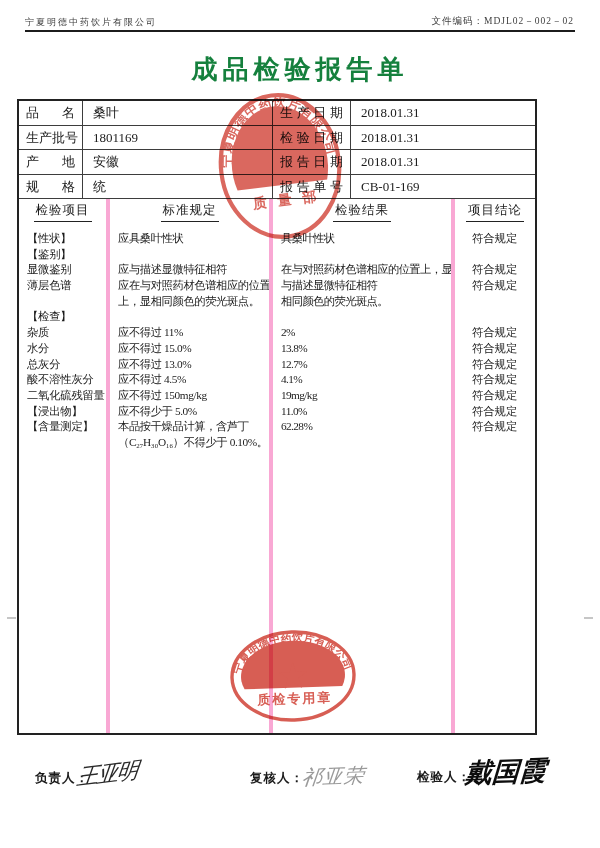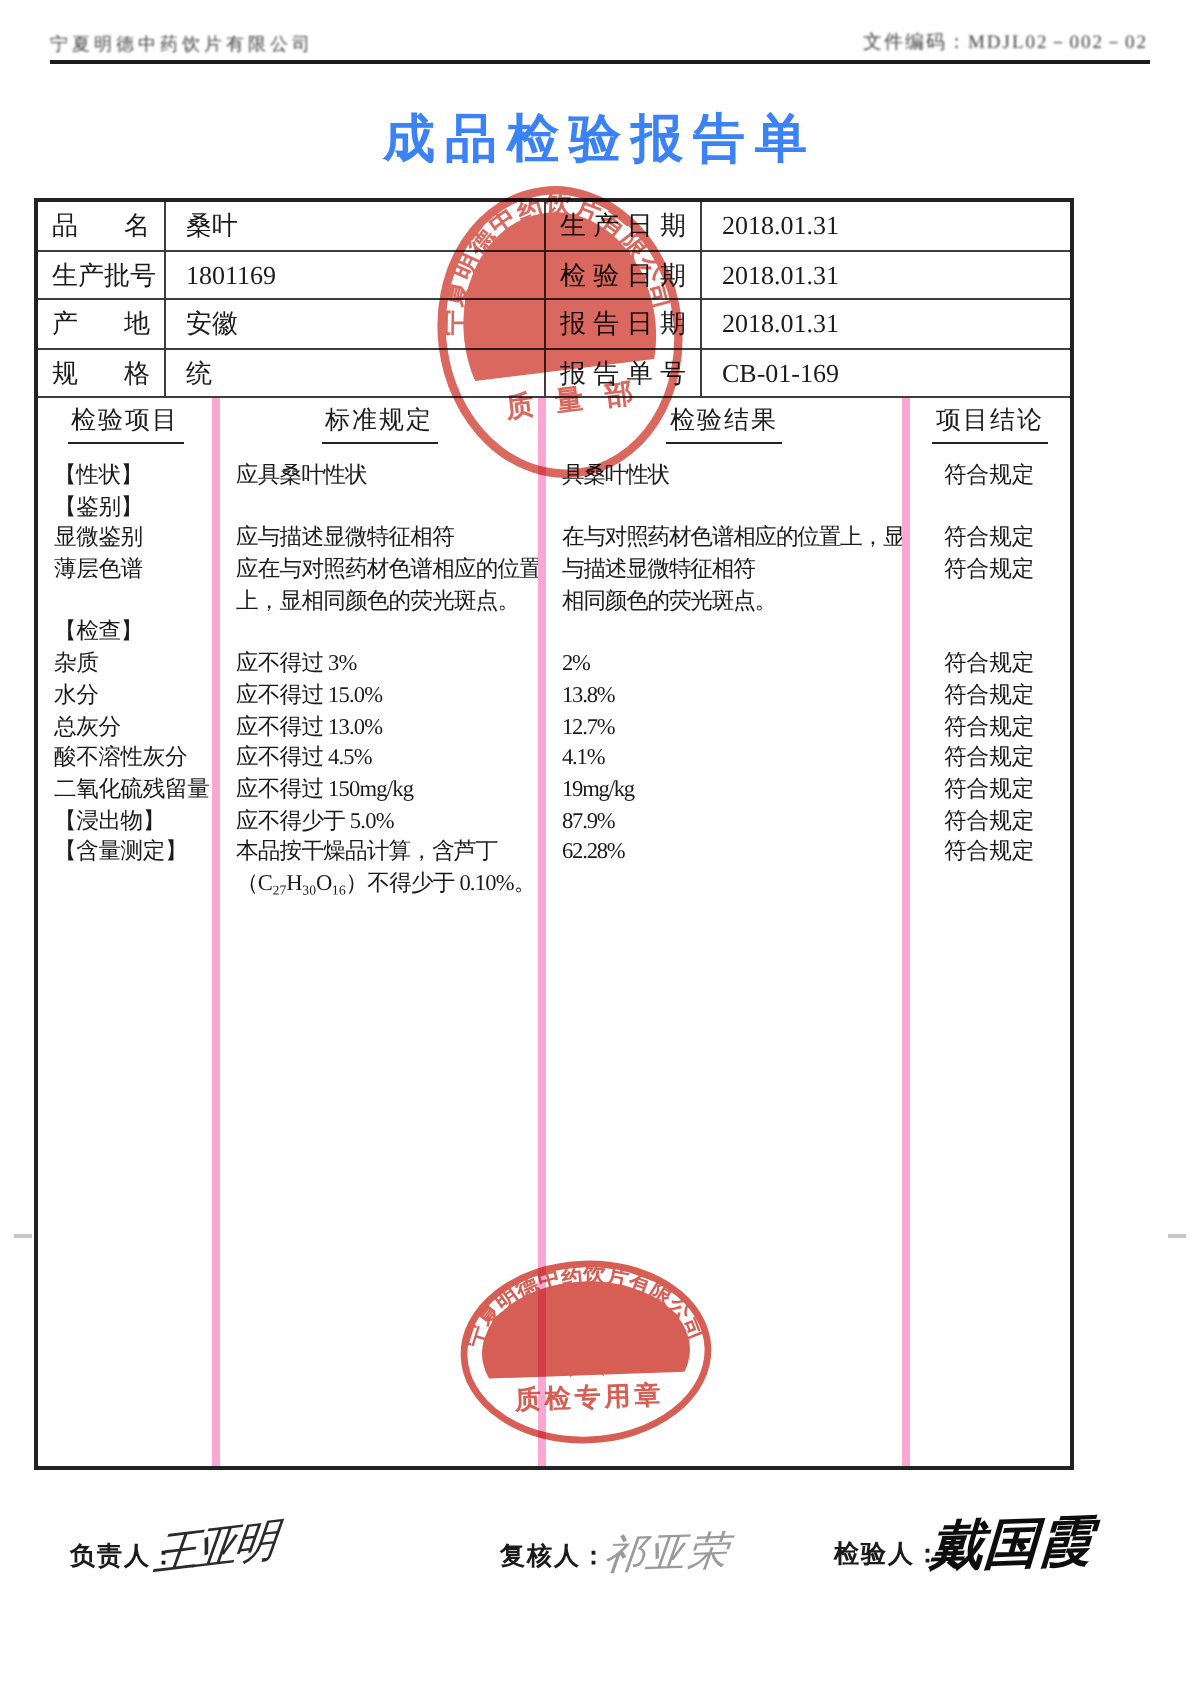--- a/index.html
+++ b/index.html
@@ -16,21 +16,21 @@
     letter-spacing:2px; filter:blur(0.5px); white-space:nowrap;
   }
   .hdr-right {
     position:absolute; right:26px; top:15px; font-size:9.5px; color:#3f3f3f;
     letter-spacing:1px; filter:blur(0.5px); white-space:nowrap;
   }
   .hdr-rule { position:absolute; left:25px; top:30px; width:550px; height:2px; background:#1c1c1c; }
   
   .title {
     position:absolute; left:0; top:52px; width:100%; text-align:center;
-    font-size:26px; font-weight:700; letter-spacing:5px; color:#3b82f6;
+    font-size:26px; font-weight:700; letter-spacing:5px; color:#15803d;
   }
   
   .report-box {
     position:absolute; left:17px; top:99px; width:520px;
     border:2px solid #222;
   }
   .info-grid { display:grid; grid-template-columns:64px 190px 78px 1fr; }
   .cell {
     height:24.5px; line-height:23px; font-size:13px; overflow:hidden;
     border-bottom:1px solid #3d3d3d; border-right:1px solid #3d3d3d; white-space:nowrap;
@@ -143,21 +143,21 @@
         <div class="mhead">
             <span>标准规定</span>
           </div>
         <div class="mbody">
             <div class="mline">应具桑叶性状</div>
             <div class="mline">&nbsp;</div>
             <div class="mline">应与描述显微特征相符</div>
             <div class="mline">应在与对照药材色谱相应的位置</div>
             <div class="mline">上，显相同颜色的荧光斑点。</div>
             <div class="mline">&nbsp;</div>
-            <div class="mline">应不得过 3%</div>
+            <div class="mline">应不得过 11%</div>
             <div class="mline">应不得过 15.0%</div>
             <div class="mline">应不得过 13.0%</div>
             <div class="mline">应不得过 4.5%</div>
             <div class="mline">应不得过 150mg/kg</div>
             <div class="mline">应不得少于 5.0%</div>
             <div class="mline">本品按干燥品计算，含芦丁</div>
             <div class="mline">（C₂₇H₃₀O₁₆）不得少于 0.10%。</div>
           </div>
       </div>
       <div class="mcol c2">
@@ -169,21 +169,21 @@
             <div class="mline">&nbsp;</div>
             <div class="mline">在与对照药材色谱相应的位置上，显</div>
             <div class="mline">与描述显微特征相符</div>
             <div class="mline">相同颜色的荧光斑点。</div>
             <div class="mline">&nbsp;</div>
             <div class="mline">2%</div>
             <div class="mline">13.8%</div>
             <div class="mline">12.7%</div>
             <div class="mline">4.1%</div>
             <div class="mline">19mg/kg</div>
-            <div class="mline">87.9%</div>
+            <div class="mline">11.0%</div>
             <div class="mline">62.28%</div>
             <div class="mline">&nbsp;</div>
           </div>
       </div>
       <div class="mcol c3">
         <div class="mhead">
             <span>项目结论</span>
           </div>
         <div class="mbody">
             <div class="mline">符合规定</div>

